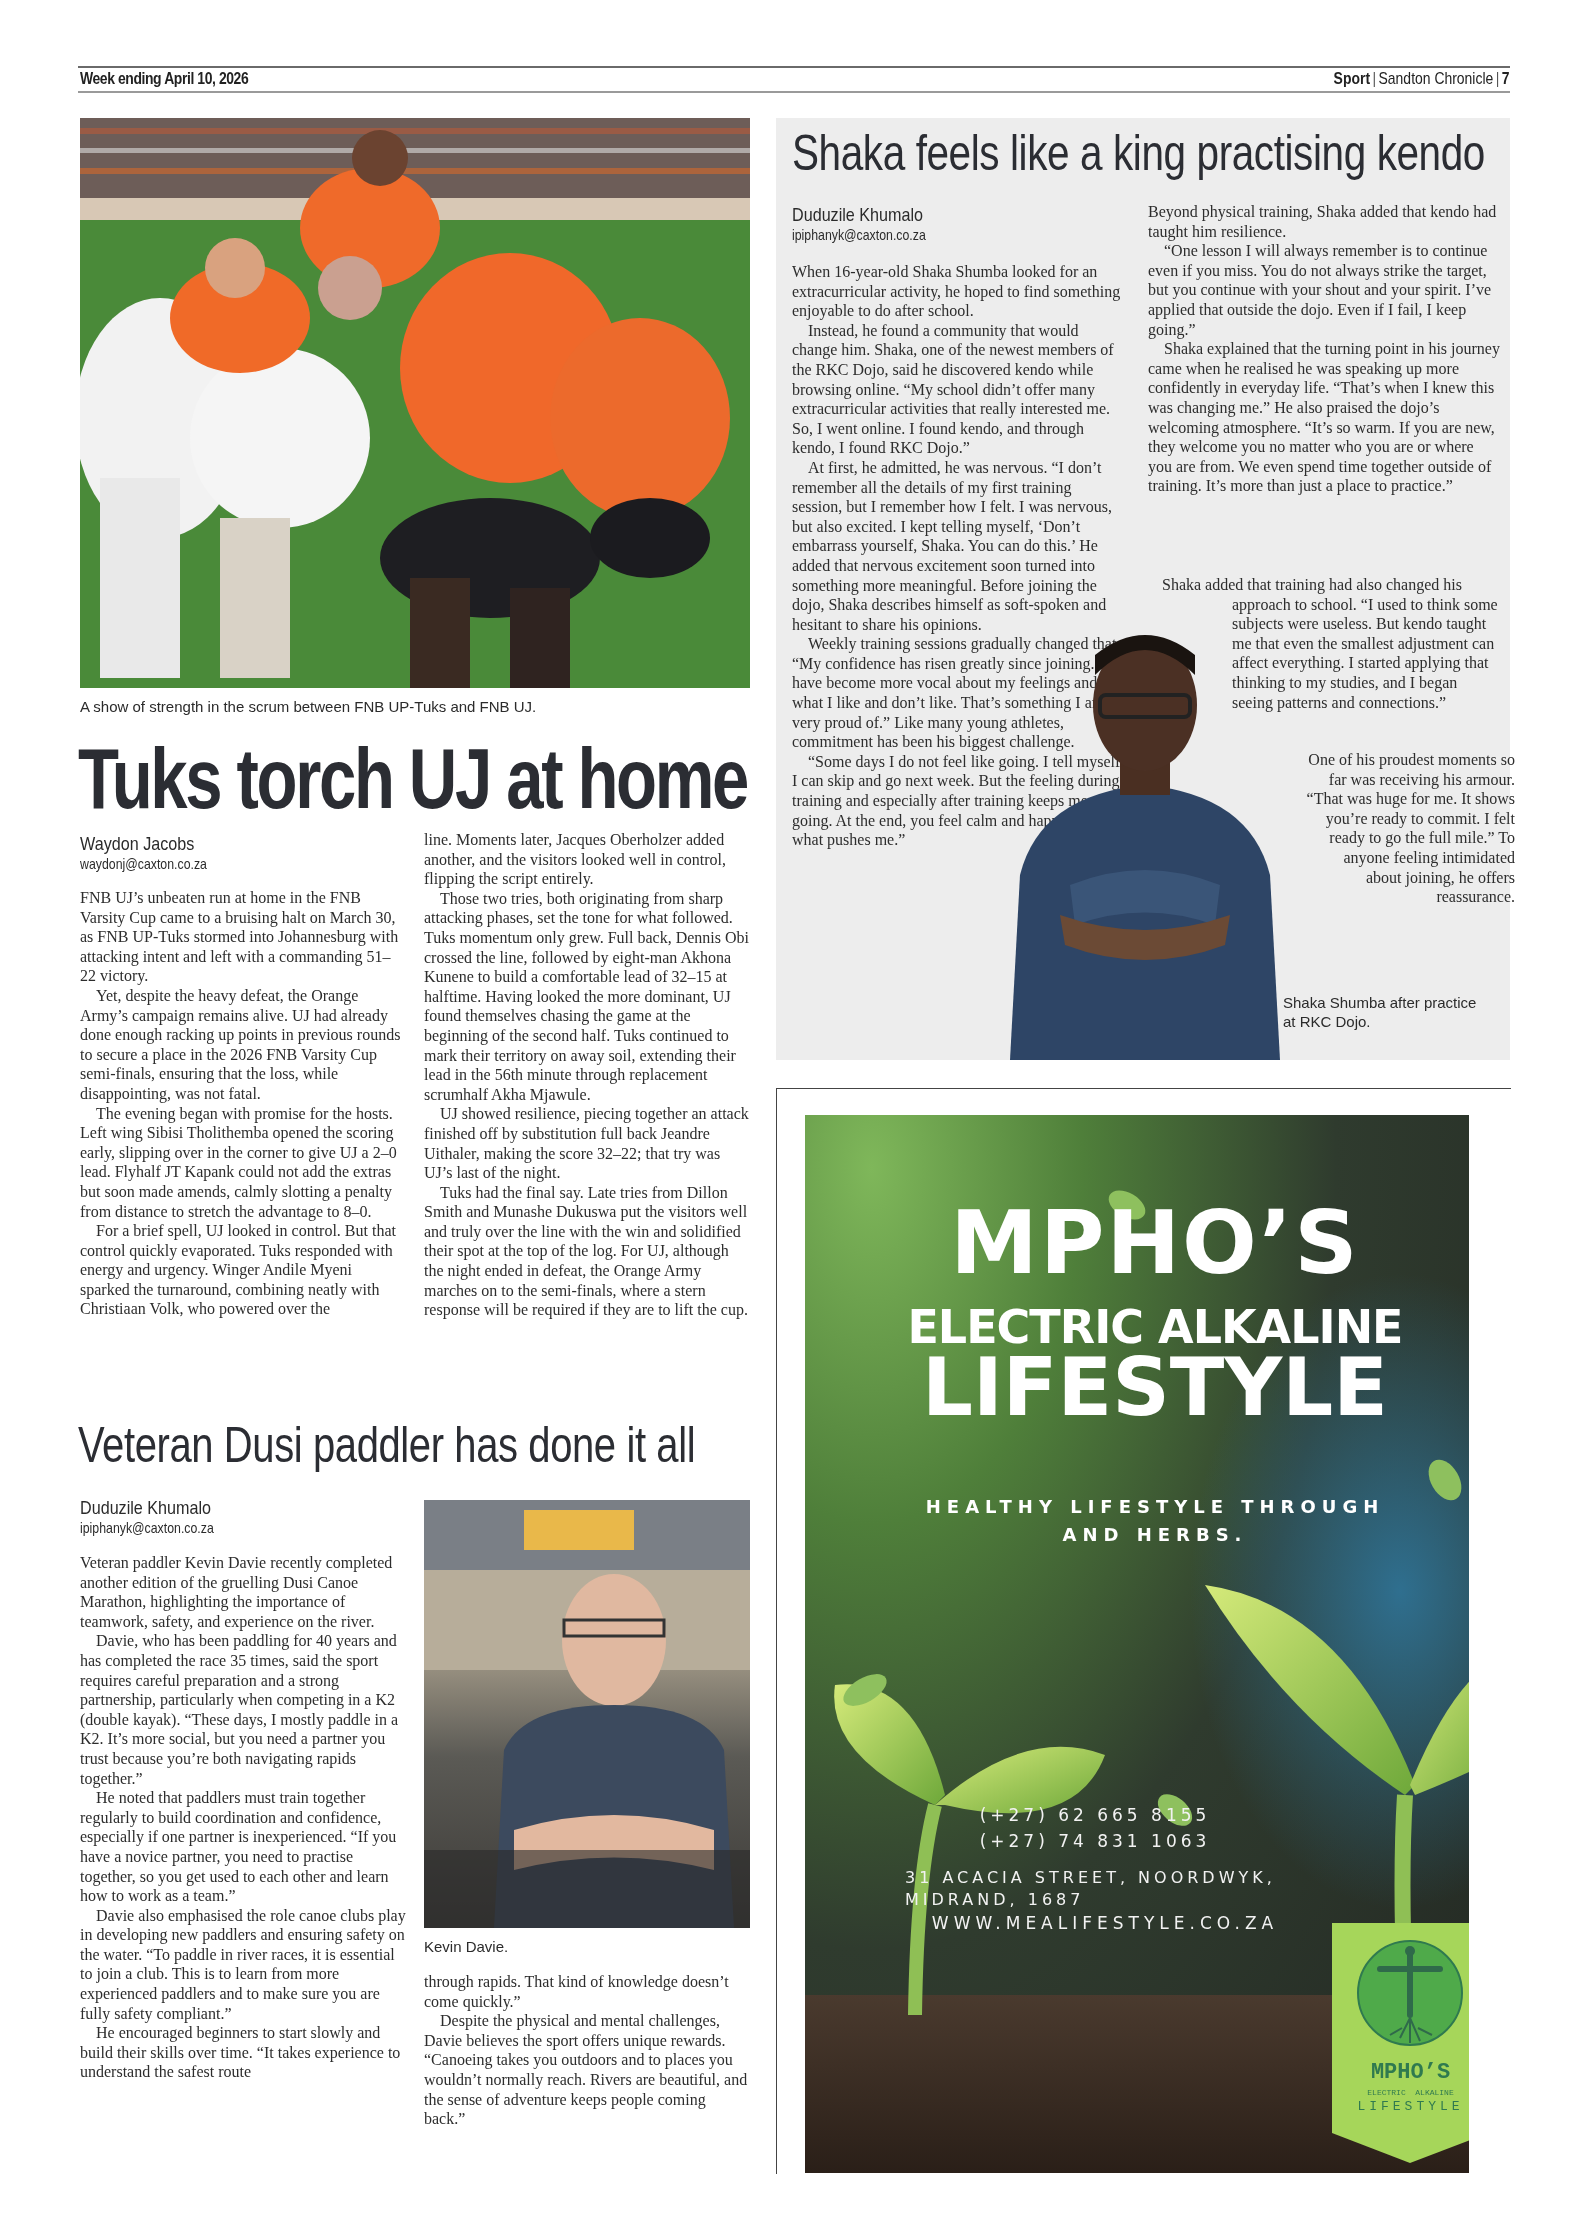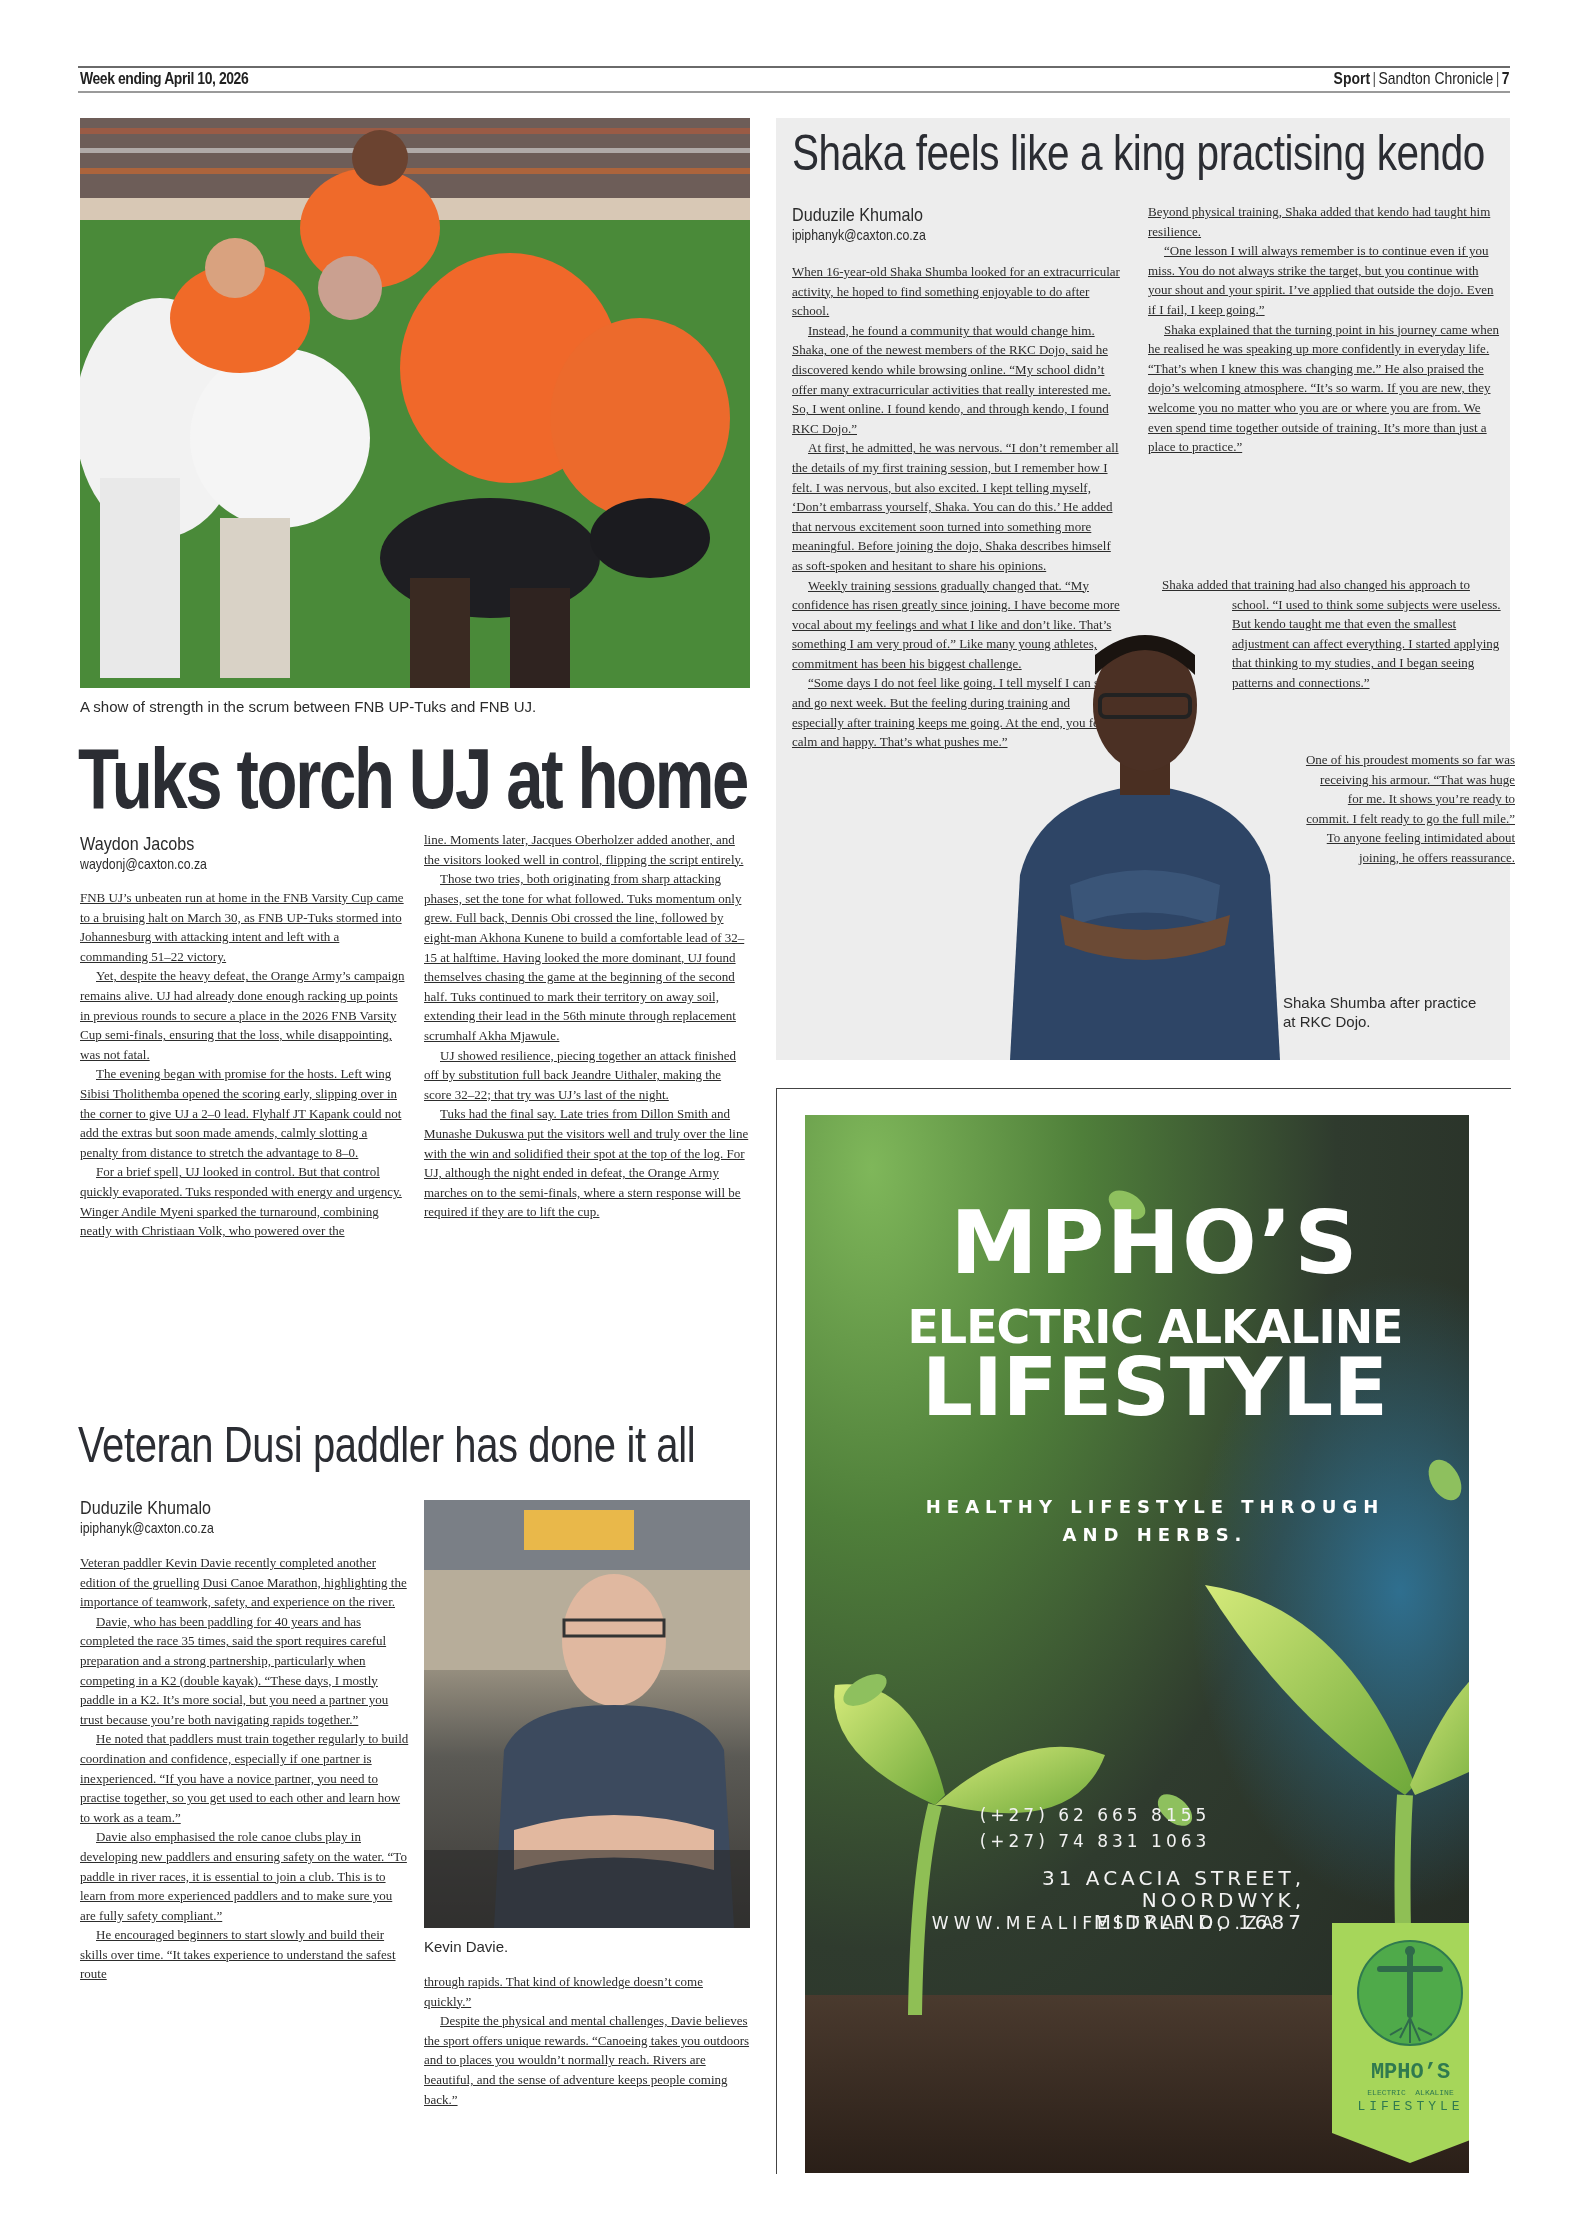--- a/index.html
+++ b/index.html
@@ -8,21 +8,21 @@
 
   
   .topline { left: 78px; width: 1432px; top: 66px; height: 0; border-top: 2px solid #6a6a6a; }
   .botline { left: 78px; width: 1432px; top: 91px; height: 0; border-top: 2px solid #9a9a9a; }
   .hdr-left { left: 80px; top: 69px; font-size: 17px; font-weight: bold; letter-spacing: -0.5px; transform: scaleX(0.82); transform-origin: left top; font-family: "Liberation Sans", sans-serif; color: #222; }
   .hdr-right { right: 62px; top: 69px; font-size: 17px; font-family: "Liberation Sans", sans-serif; color: #222; transform: scaleX(0.82); transform-origin: right top; white-space: nowrap; }
   .hdr-right b { font-weight: bold; }
   .hdr-right .sep { color: #555; margin: 0 3px; }
 
   
-  .col { font-family: "Liberation Serif", "DejaVu Serif", serif; font-size: 13px; line-height: 19.6px; color: #2d2d2d; text-decoration: underline; }
+  .col { font-family: "Liberation Serif", "DejaVu Serif", serif; font-size: 16px; line-height: 19.6px; color: #2d2d2d; }
   .col p { margin: 0; text-indent: 0; }
   .col p + p { text-indent: 16px; }
   .col p.noind { text-indent: 0; }
 
   .byline-name { font-family: "Liberation Sans", sans-serif; font-size: 19px; color: #2b2b2b; transform: scaleX(0.85); transform-origin: left top; white-space: nowrap; }
   .byline-mail { font-family: "Liberation Sans", sans-serif; font-size: 14.5px; color: #2b2b2b; transform: scaleX(0.85); transform-origin: left top; white-space: nowrap; }
 
   .caption { font-family: "Liberation Sans", sans-serif; font-size: 15px; color: #2b2b2b; }
 
   
@@ -209,21 +209,21 @@
 
   <div class="abs" style="left:0; width:700px; top:378px; text-align:center; color:#fff; font-family:'DejaVu Sans',sans-serif; font-weight:bold; font-size:18px; line-height:28px; letter-spacing:6px;">
     <div>HEALTHY LIFESTYLE THROUGH</div>
     <div>AND HERBS.</div>
   </div>
 
   <div class="abs" style="left:140px; width:300px; top:687px; text-align:center; color:#f2f2f2; font-family:'DejaVu Sans',sans-serif; font-size:17px; line-height:26px; letter-spacing:4px;">
     <div>(+27) 62 665 8155</div>
     <div>(+27) 74 831 1063</div>
   </div>
-  <div class="abs" style="left:100px; width:400px; top:752px; text-align:right; color:#f2f2f2; font-family:'DejaVu Sans',sans-serif; font-size:20px; line-height:22px; letter-spacing:4px;">
+  <div class="abs" style="left:100px; width:400px; top:752px; text-align:left; color:#f2f2f2; font-family:'DejaVu Sans',sans-serif; font-size:16px; line-height:22px; letter-spacing:4px;">
     <div>31 ACACIA STREET, NOORDWYK,</div>
     <div>MIDRAND, 1687</div>
   </div>
   <div class="abs" style="left:80px; width:440px; top:797px; text-align:center; color:#f2f2f2; font-family:'DejaVu Sans',sans-serif; font-size:17px; line-height:22px; letter-spacing:5px;">WWW.MEALIFESTYLE.CO.ZA</div>
 
   <div class="abs" style="left:527px; top:808px; width:157px; height:250px;">
     <svg width="157" height="250" viewBox="0 0 157 250">
       <path d="M0 0 H157 V210 L78 240 L0 210 Z" fill="#a6d65a"></path>
       <circle cx="78" cy="70" r="52" fill="#4faa4a" stroke="#2f7a4f" stroke-width="2"></circle>
       <path d="M78 30 L78 92 M48 46 L108 46" stroke="#2f6a4a" stroke-width="6" stroke-linecap="round"></path>

